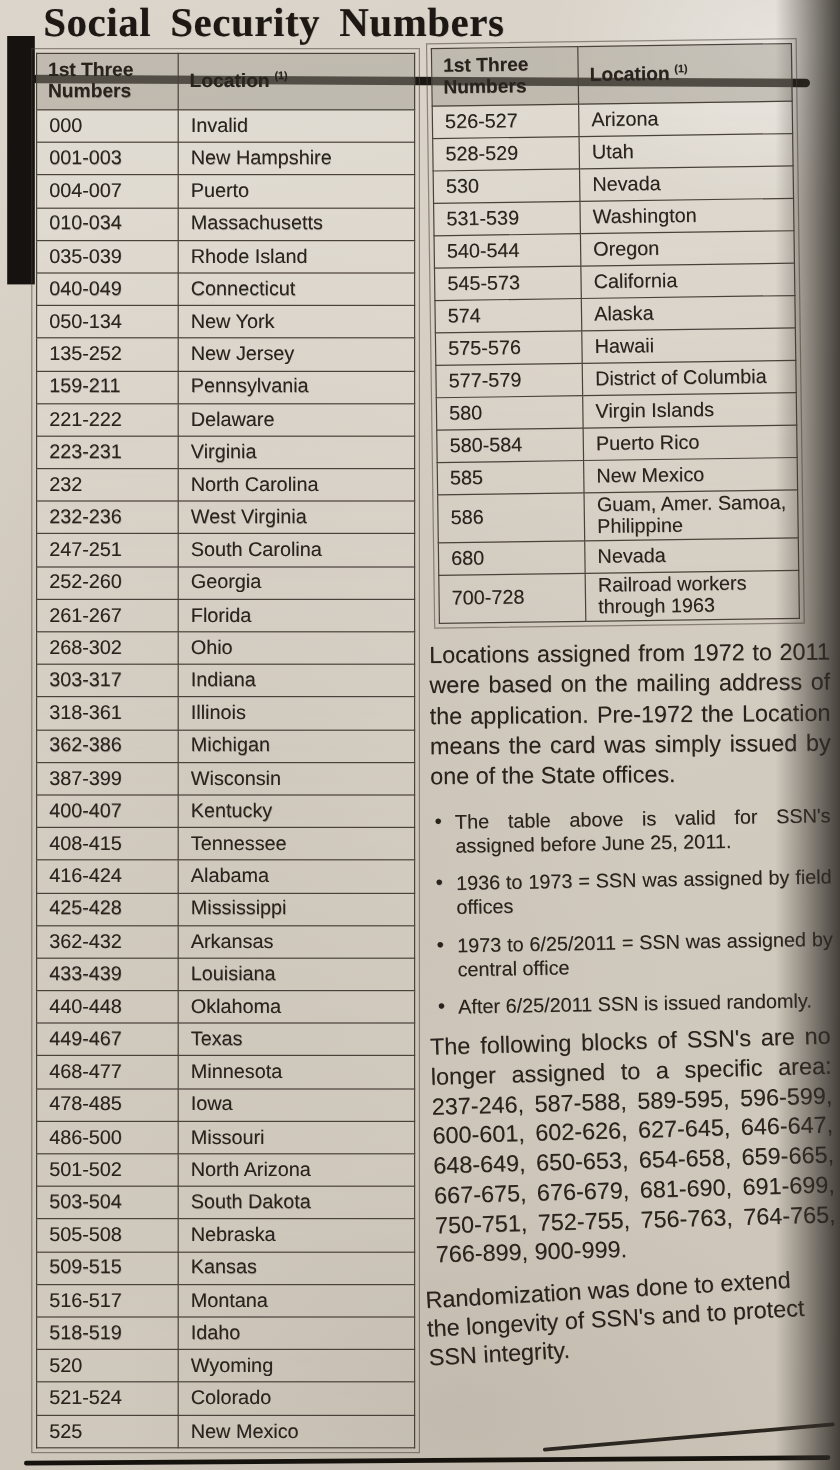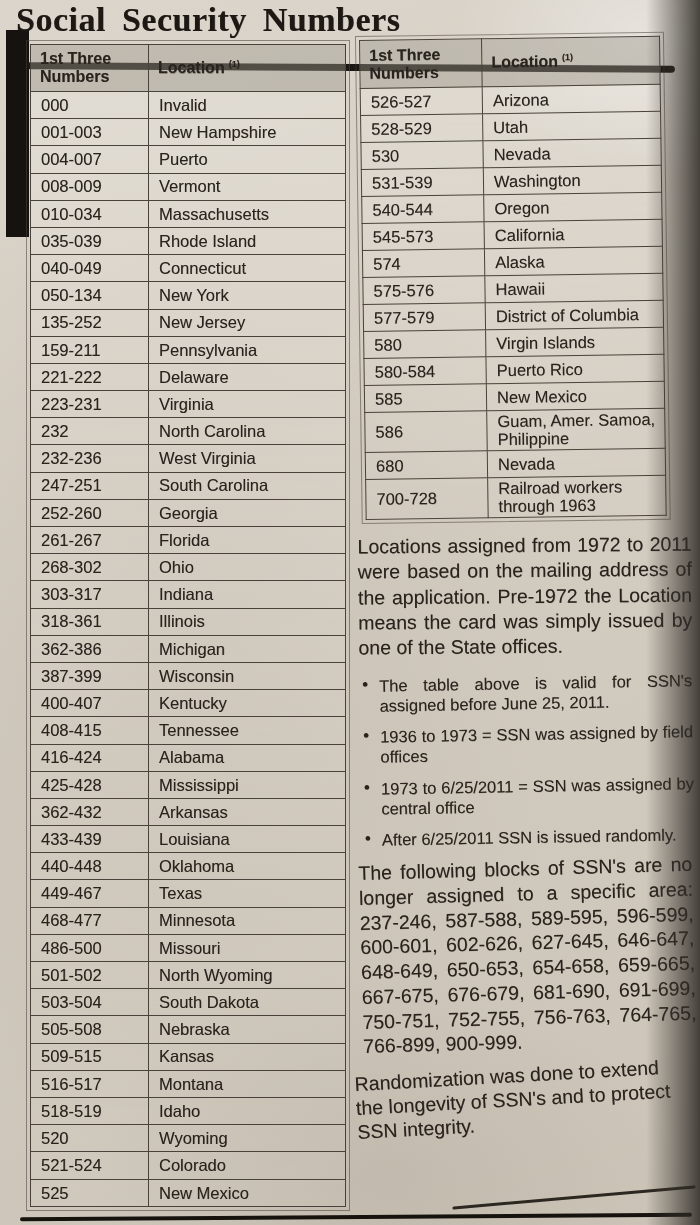--- a/index.html
+++ b/index.html
@@ -18,21 +18,21 @@
     color: #29231d;
   }
 
   
   .black-tab {
     position: absolute; left: 6px; top: 30px;
     width: 23px; height: 207px;
     background: #151210;
   }
   .title {
-    position: absolute; left: 16px; top: 1px; margin: 0;
+    position: absolute; left: 36px; top: 1px; margin: 0;
     font-family: "Liberation Serif", serif;
     font-weight: 700; font-size: 34px; line-height: 1.1;
     letter-spacing: 0.5px; word-spacing: 7px;
     color: #1d1813;
     text-shadow: 0.4px 0.4px 0.6px rgba(29,24,19,0.45);
     white-space: nowrap;
   }
   .title-rule {
     position: absolute; left: 27px; top: 64px;
     width: 648px; height: 7px;
@@ -165,24 +165,20 @@
         </tr>
         <tr>
           <td>001-003</td>
           <td>New Hampshire</td>
         </tr>
         <tr>
           <td>004-007</td>
           <td>Puerto</td>
         </tr>
         <tr>
-          <td>008-009</td>
-          <td>Vermont</td>
-        </tr>
-        <tr>
           <td>010-034</td>
           <td>Massachusetts</td>
         </tr>
         <tr>
           <td>035-039</td>
           <td>Rhode Island</td>
         </tr>
         <tr>
           <td>040-049</td>
           <td>Connecticut</td>
@@ -277,26 +273,30 @@
         </tr>
         <tr>
           <td>449-467</td>
           <td>Texas</td>
         </tr>
         <tr>
           <td>468-477</td>
           <td>Minnesota</td>
         </tr>
         <tr>
+          <td>478-485</td>
+          <td>Iowa</td>
+        </tr>
+        <tr>
           <td>486-500</td>
           <td>Missouri</td>
         </tr>
         <tr>
           <td>501-502</td>
-          <td>North Wyoming</td>
+          <td>North Arizona</td>
         </tr>
         <tr>
           <td>503-504</td>
           <td>South Dakota</td>
         </tr>
         <tr>
           <td>505-508</td>
           <td>Nebraska</td>
         </tr>
         <tr>

